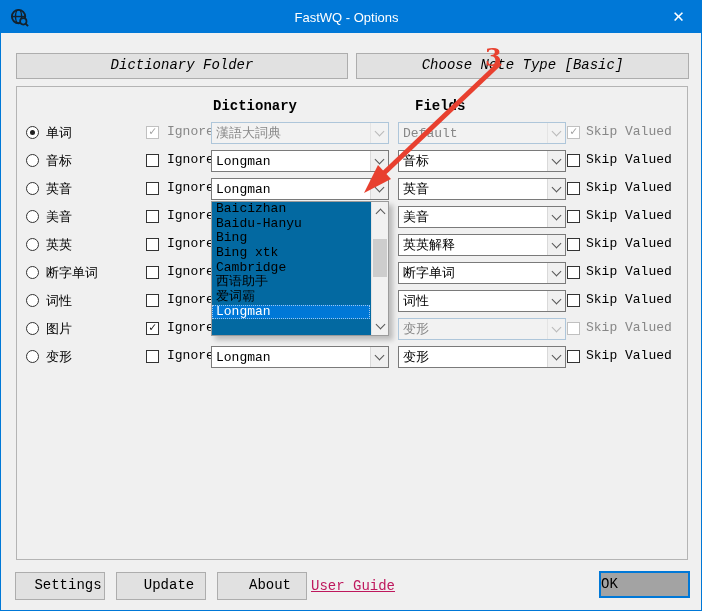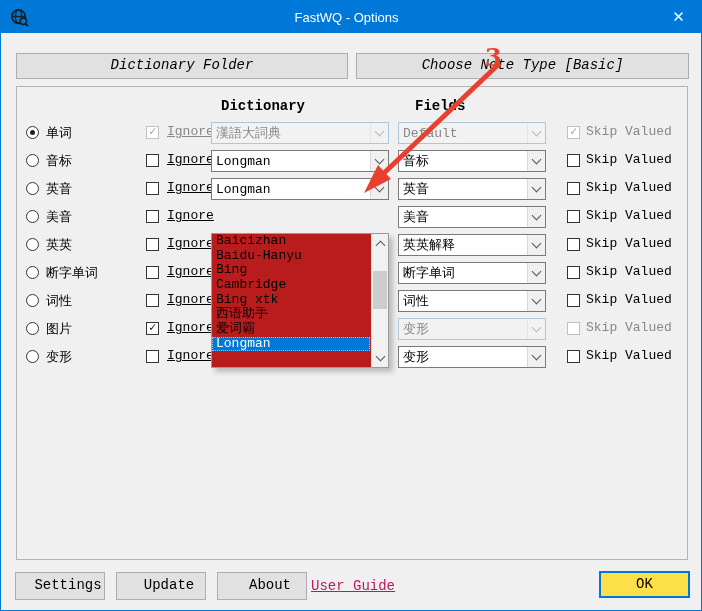--- a/index.html
+++ b/index.html
@@ -28,51 +28,51 @@
     border:1px solid #adadad; text-align:center; line-height:23px; font-size:14px;font-style:italic;
   }
   #btn-dict-folder { left:15px; width:332px; }
   #btn-note-type { left:355px; width:333px; }
   
   #groupbox {
     position:absolute; left:15px; top:85px; width:672px; height:474px;
     border:1px solid #b4b4b4; background:#f0f0f0;
   }
   .col-header { position:absolute; top:97px; font-weight:bold; font-size:14px; }
-  #hdr-dictionary { left:220px; }
+  #hdr-dictionary { left:212px; }
   #hdr-fields { left:414px; }
   
   .row { position:absolute; left:0; width:702px; height:28px;padding-left:16px; }
   .radio {
     position:absolute; left:25px; top:7px; width:13px; height:13px;
     border:1px solid #333; border-radius:50%; background:#fff;
   }
   .radio.selected::after {
     content:""; position:absolute; left:3px; top:3px; width:5px; height:5px;
     border-radius:50%; background:#222;
   }
   .row-label { position:absolute; left:45px; top:5px; font-size:13px; }
   .checkbox {
     position:absolute; width:13px; height:13px; border:1px solid #333;
     background:#fff; top:7px; font-size:12px; line-height:11px; text-align:center;
     color:#111;
   }
   .cb-ignore { left:145px; }
   .cb-skip { left:566px; }
   .checkbox.disabled { border-color:#c0c0c0; color:#9f9f9f; }
-  .lbl-ignore { position:absolute; left:166px; top:5px;text-decoration:underline; }
+  .lbl-ignore { position:absolute; left:166px; top:5px; }
   .lbl-skip { position:absolute; left:585px; top:5px; }
   .dim { color:#878787; }
   
   .combo {
     position:absolute; top:3px; height:22px; background:#fff;
     border:1px solid #7a7a7a; display:flex; align-items:center;
   }
   .combo-dict { left:210px; width:178px; }
-  .combo-field { left:397px; width:148px;gap:28px; }
+  .combo-field { left:397px; width:168px;gap:28px; }
   .combo .combo-text {
     flex:1; padding-left:4px; font-size:13px; white-space:nowrap; overflow:hidden;
   }
   .combo .combo-arrow {
     width:18px; height:20px; background:#f0f0f0; border-left:1px solid #d9d9d9;
     display:flex; align-items:center; justify-content:center;
   }
   .chev-down {
     width:7px; height:7px; border-right:1.6px solid #565656; border-bottom:1.6px solid #565656;
     transform:rotate(45deg); margin-top:-4px;
@@ -81,23 +81,22 @@
     width:7px; height:7px; border-left:1.6px solid #565656; border-top:1.6px solid #565656;
     transform:rotate(45deg); margin-bottom:-4px;
   }
   .combo.disabled { background:#f2f2f2; border-color:#aec6da; }
   .combo.disabled .combo-text { color:#878787; }
   .combo.disabled .combo-arrow { background:#f2f2f2; border-left-color:#e4e4e4; }
   .combo.disabled .chev-down { border-color:#b9b9b9; }
   
   #dropdown-popup {
     position:absolute; left:210px; top:200px; width:178px; height:135px;
-    background:#b91c1c; border:1px solid #9b9b9b; z-index:5;
+    background:#0369a1; border:1px solid #9b9b9b; z-index:5;
     box-shadow:4px 4px 5px rgba(0,0,0,0.22);
-    margin-top:32px;
   }
   .popup-item {
     position:relative; height:14.66px; line-height:14.6px; padding-left:4px;
     font-size:13px; white-space:nowrap; width:158px; overflow:hidden;
   }
   .popup-item.selected { background:#0078d7; color:#fff; outline:1px dotted #9cc7ef; outline-offset:-1px; }
   #popup-scrollbar {
     position:absolute; top:0; right:0; bottom:0; width:17px; background:#f1f1f1;
     border-left:1px solid #e3e3e3;
   }
@@ -112,21 +111,21 @@
   }
   #btn-settings { left:14px; }
   #btn-update { left:115px; }
   #btn-about { left:216px; }
   #link-user-guide {
     position:absolute; left:310px; top:577px; color:#be185d;
     text-decoration:underline; font-size:14px;
   }
   #btn-ok {
     position:absolute; left:598px; top:570px; width:91px; height:27px;
-    background:#fde047; border:2px solid #0078d7; text-align:center; line-height:22px;
+    background:#a3a3a3; border:2px solid #0078d7; line-height:22px;
     font-size:14px;
   }
   
   #annot-step {
     position:absolute; left:484px; top:42px; color:#e8402f; z-index:12;
     font-family:"DejaVu Serif",serif; font-size:24px; font-weight:bold;
   }
   #annot-arrow { position:absolute; left:0; top:0; z-index:11; pointer-events:none; }
 </style>
 </head>
@@ -309,22 +308,22 @@
         </span>
     </div>
     <span class="checkbox cb-skip"></span>
     <span class="lbl-skip">Skip Valued</span>
   </div>
 
   <div id="dropdown-popup">
     <div class="popup-item">Baicizhan</div>
     <div class="popup-item">Baidu-Hanyu</div>
     <div class="popup-item">Bing</div>
+    <div class="popup-item">Bing xtk</div>
     <div class="popup-item">Cambridge</div>
-    <div class="popup-item">Bing xtk</div>
     <div class="popup-item">西语助手</div>
     <div class="popup-item">爱词霸</div>
     <div class="popup-item selected">Longman</div>
     <div id="popup-scrollbar">
       <div class="sb-btn up">
           <span class="chev-up"></span>
         </div>
       <div class="sb-thumb"></div>
       <div class="sb-btn down">
           <span class="chev-down" style="margin-top:-3px"></span>

